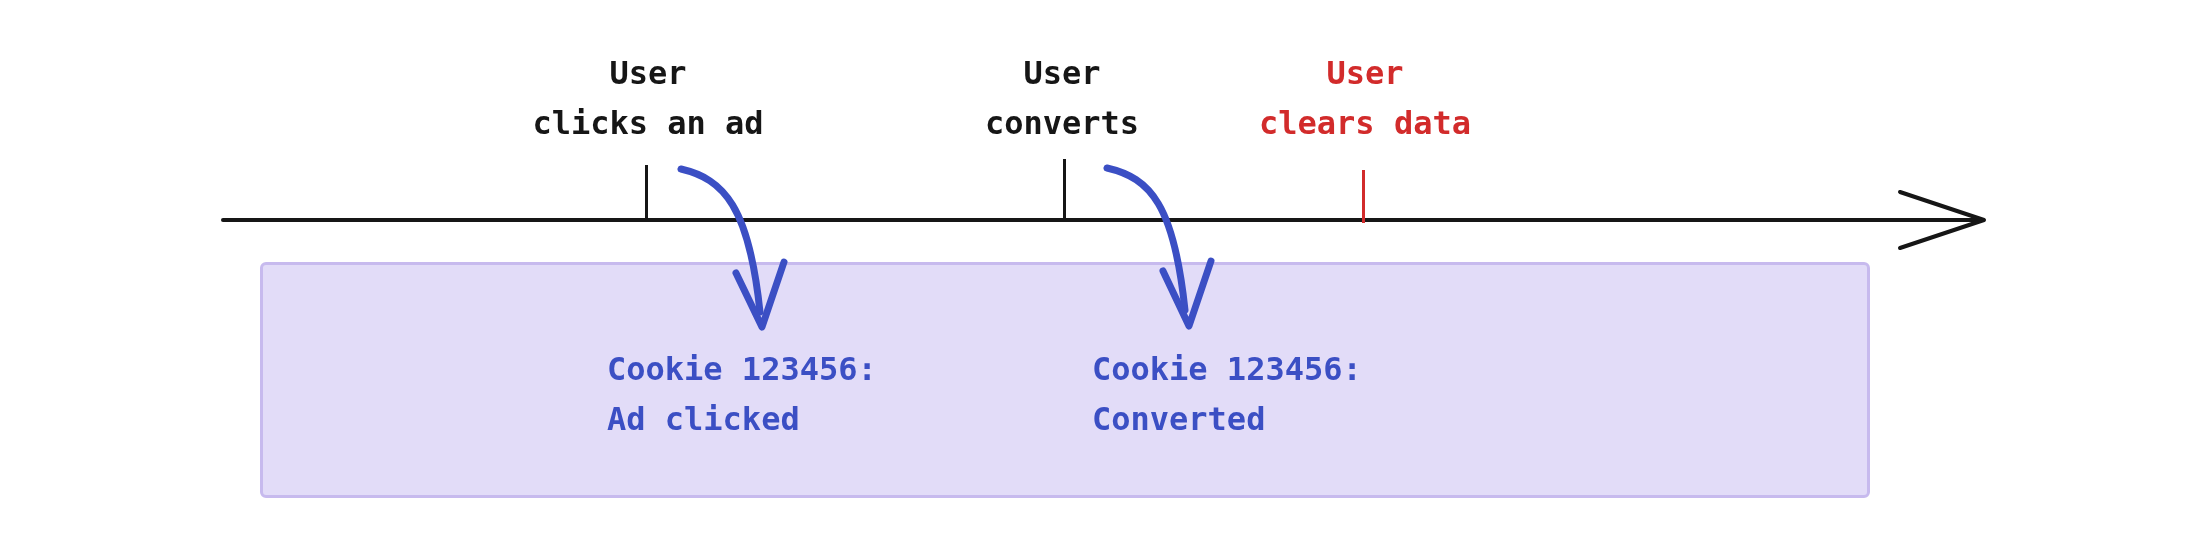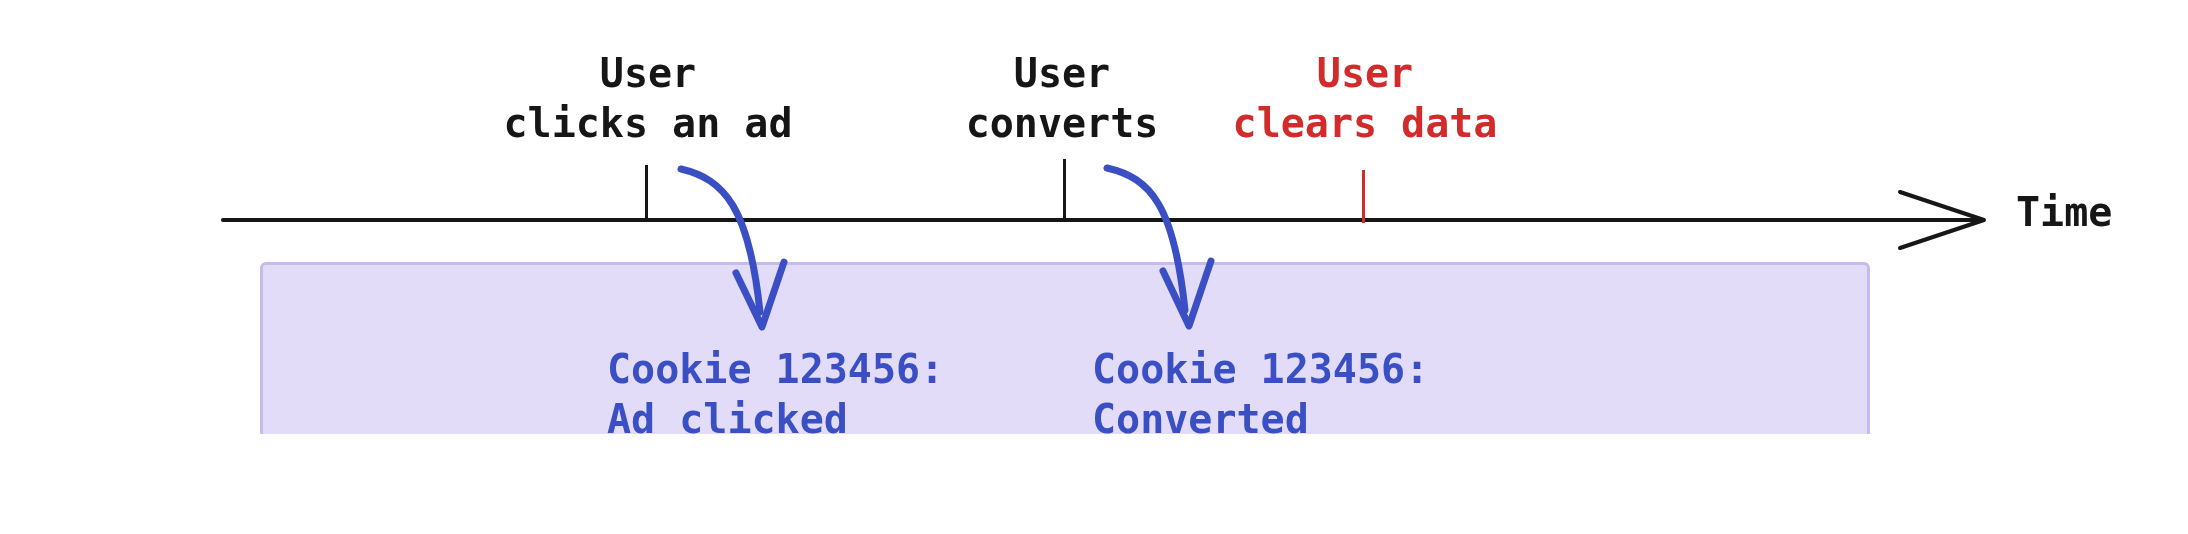--- a/index.html
+++ b/index.html
@@ -3,26 +3,26 @@
 <meta charset="utf-8">
 <style>
   html, body {
     margin: 0;
     padding: 0;
     background: #ffffff;
   }
   .stage {
     position: relative;
     width: 2188px;
-    height: 434px;
+    height: 534px;
     background: #ffffff;
     overflow: hidden;
     font-family: "DejaVu Sans Mono", "Liberation Mono", monospace;
     font-weight: bold;
-    font-size: 40px;
+    font-size: 32px;
     line-height: 50px;
   }
   .drawing-layer {
     position: absolute;
     left: 0;
     top: 0;
     z-index: 2;
     pointer-events: none;
   }
   .stroke-black { stroke: var(--color-black, #161616); }
@@ -99,21 +99,20 @@
     </g>
   </svg>
 
   <div class="txt event-label" style="left:438px;">User
 clicks an ad</div>
   <div class="txt event-label" style="left:852px;">User
 converts</div>
   <div class="txt event-label event-label--alert" style="left:1155px;">User
 clears data</div>
 
-  <div class="txt time-label">Time</div>
 
 
   <div class="txt cookie-record" style="left:607px;">Cookie 123456:
 Ad clicked</div>
   <div class="txt cookie-record" style="left:1092px;">Cookie 123456:
 Converted</div>
 
 </div>
 
 </body></html>

